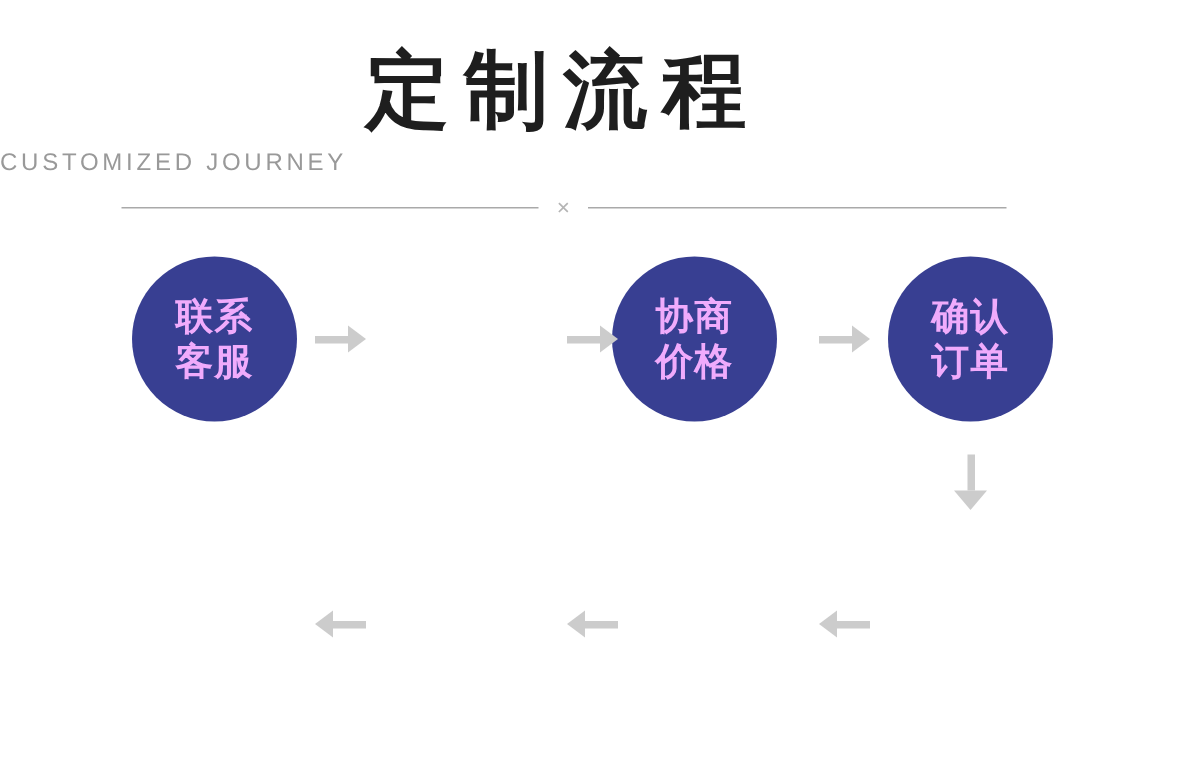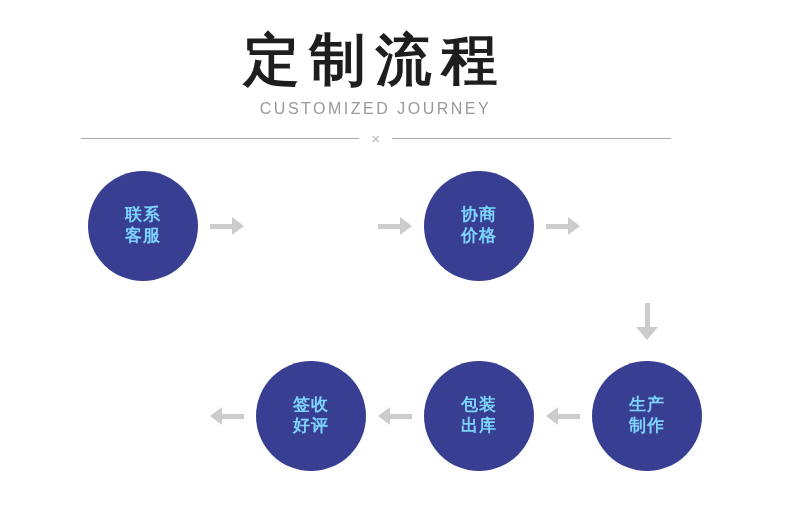--- a/index.html
+++ b/index.html
@@ -23,21 +23,21 @@
     padding-top:2px;
     text-align:center;
     font-size:56px;
     line-height:64px;
     font-weight:800;
     letter-spacing:10px;
     color:var(--title);
   }
   .subtitle{
     margin-top:8px;
-    text-align:center;
+    text-align:left;
     font-size:16px;
     letter-spacing:2.5px;
     color:var(--subtitle);
   }
   .divider{
     margin:13px auto 0 auto;
     width:590px;
     display:flex;
     align-items:center;
   }
@@ -46,28 +46,28 @@
     margin:0 12px;
     font-size:15px;
     color:#b5b5b5;
     line-height:1;
   }
   .circle{
     position:absolute;
     width:110px;height:110px;
     border-radius:50%;
     background:var(--blue);
-    color:#7dd3fc;
+    color:#f0abfc;
     display:flex;flex-direction:column;
     align-items:center;justify-content:center;
-    font-size:17px;font-weight:bold;
+    font-size:25px;font-weight:bold;
     line-height:1.22;letter-spacing:1px;
     text-align:right;
   }
-  .colA{left:88px}.colB{left:256px}.colC{left:424px}.colD{left:592px}
+  .colA{left:88px}.colB{left:256px}.colC{left:408px}.colD{left:592px}
   .row1{top:145px}.row2{top:335px}
   .harrow{
     position:absolute;
     display:flex;align-items:center;
     height:18px;
   }
   .harrow .stem{width:22px;height:5px;background:var(--arrow);}
   .harrow .head-r{
     width:0;height:0;
     border-top:9px solid transparent;
@@ -110,51 +110,43 @@
   </div>
 
   <div class="circle colA row1">
     <span>联系</span>
     <span>客服</span>
   </div>
   <div class="circle colC row1">
     <span>协商</span>
     <span>价格</span>
   </div>
+  <div class="circle colD row1">
+    <span>确认</span>
+    <span>订单</span>
+  </div>
 
   <div class="harrow a1 rowA-arrow">
     <span class="stem"></span>
       <span class="head-r"></span>
   </div>
   <div class="harrow a2 rowA-arrow">
     <span class="stem"></span>
       <span class="head-r"></span>
   </div>
   <div class="harrow a3 rowA-arrow">
     <span class="stem"></span>
       <span class="head-r"></span>
   </div>
 
   <div class="varrow">
     <span class="stem"></span>
       <span class="head"></span>
   </div>
 
-  <div class="circle colB row2">
-    <span>签收</span>
-    <span>好评</span>
-  </div>
-  <div class="circle colC row2">
-    <span>包装</span>
-    <span>出库</span>
-  </div>
-  <div class="circle colD row2">
-    <span>生产</span>
-    <span>制作</span>
-  </div>
 
   <div class="harrow a1 rowB-arrow">
     <span class="head-l"></span>
       <span class="stem"></span>
   </div>
   <div class="harrow a2 rowB-arrow">
     <span class="head-l"></span>
       <span class="stem"></span>
   </div>
   <div class="harrow a3 rowB-arrow">

